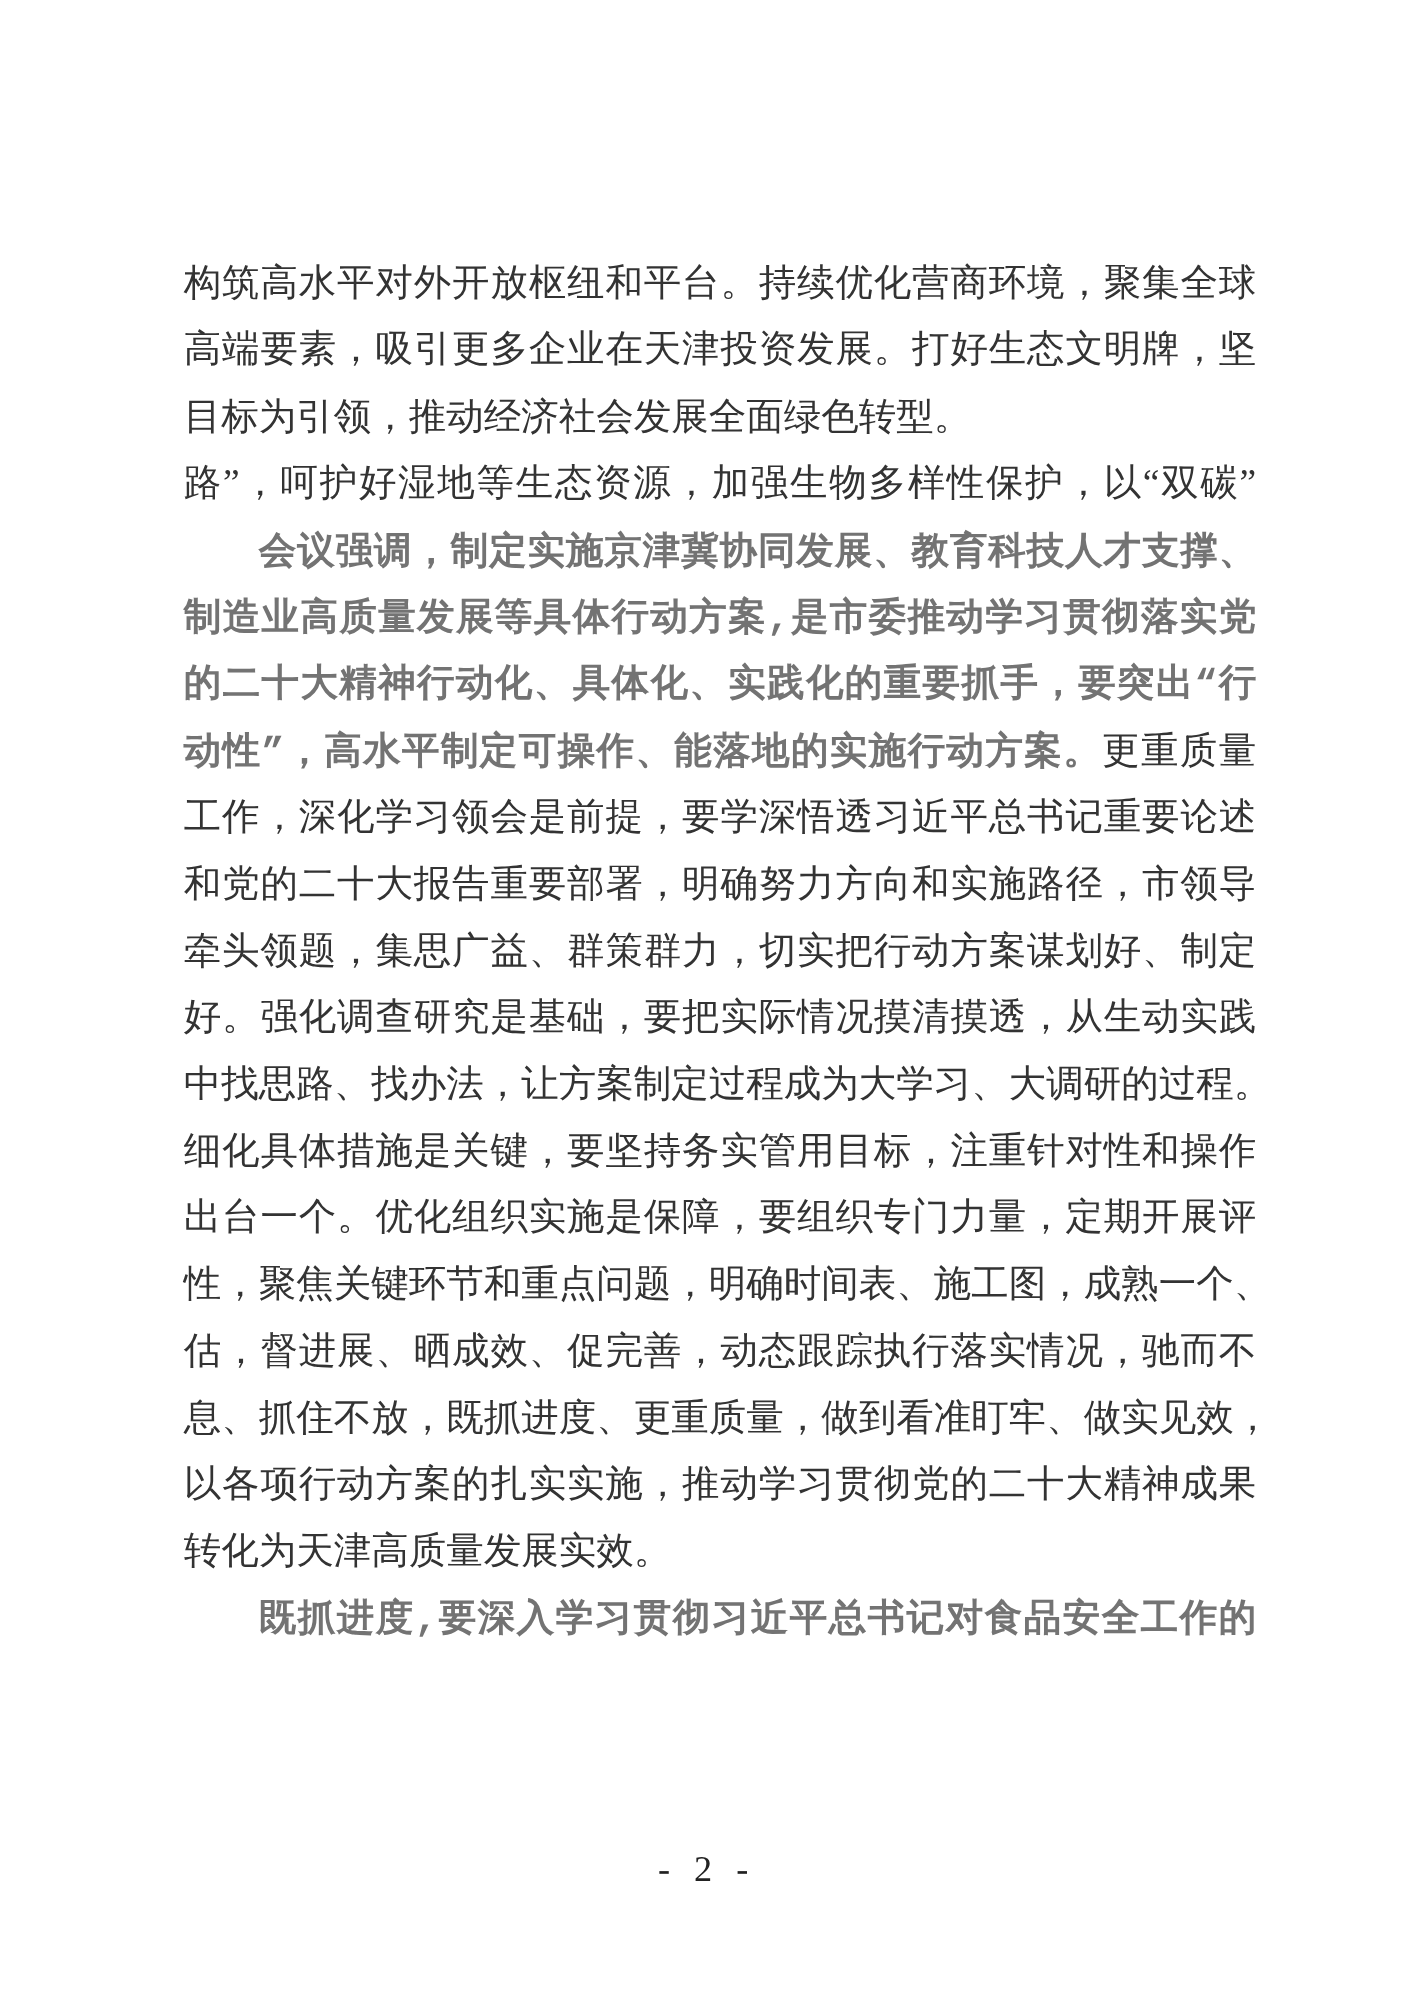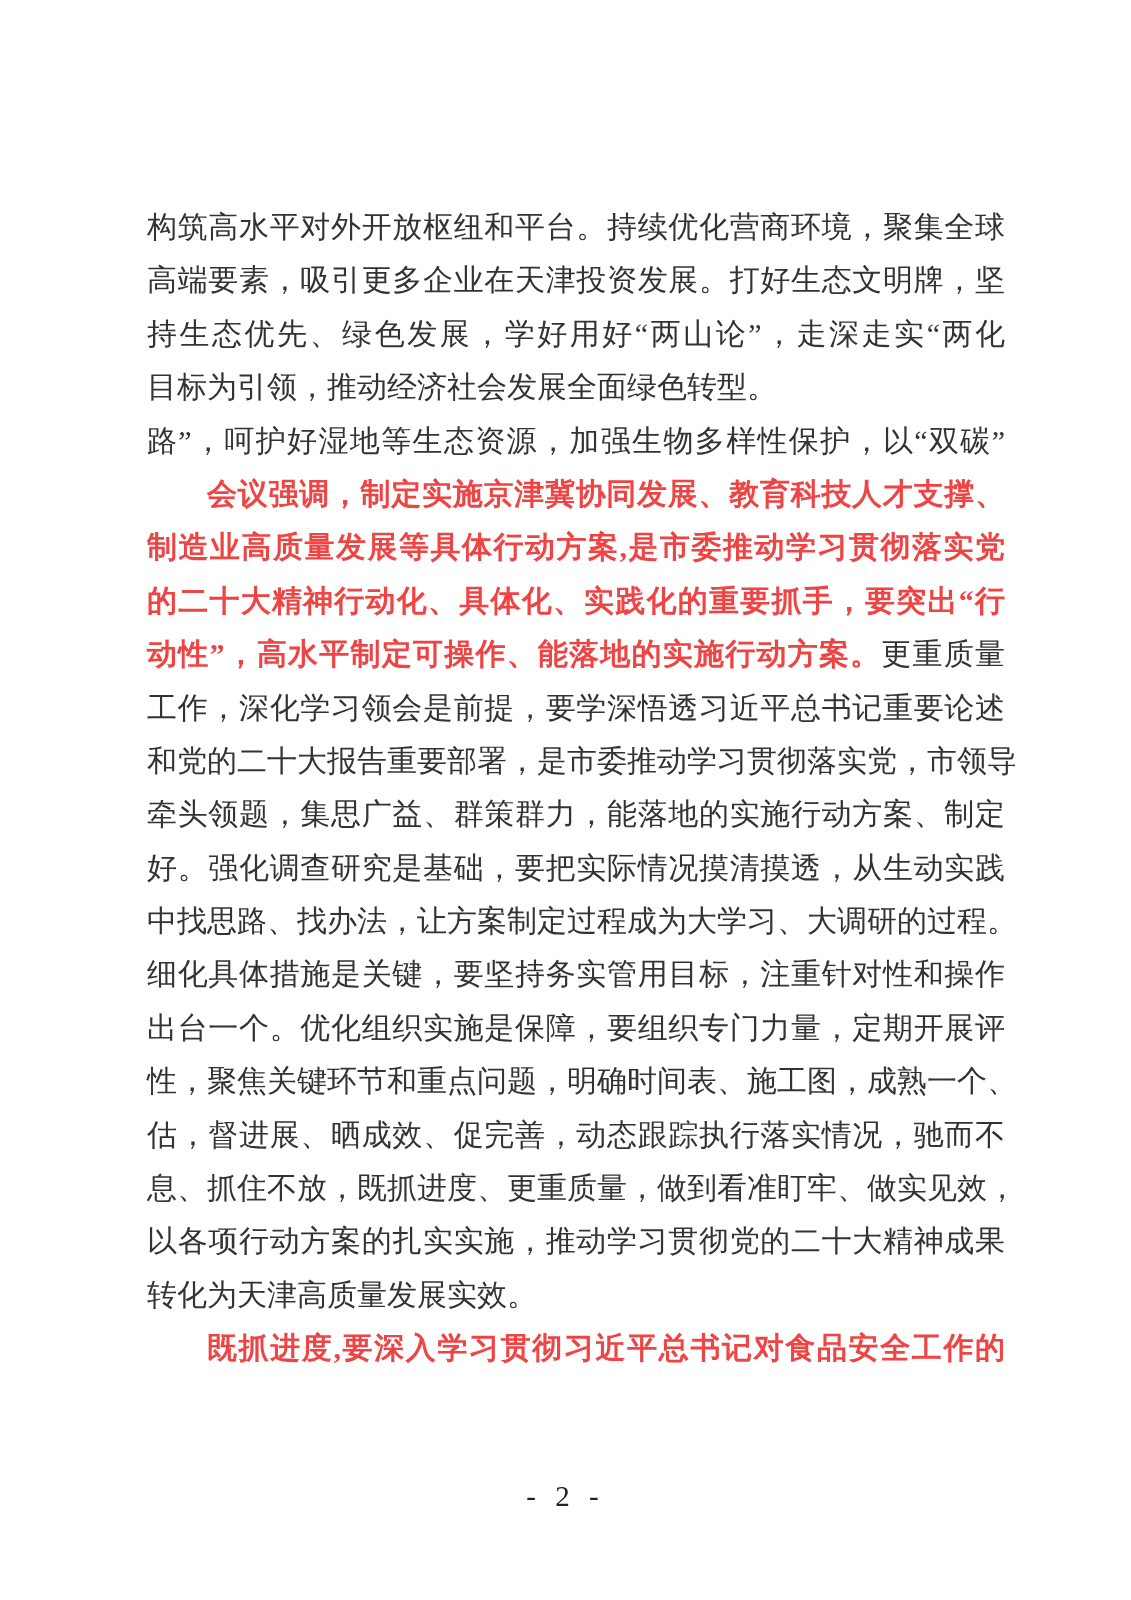--- a/index.html
+++ b/index.html
@@ -36,52 +36,51 @@
     text-align-last: left;
   }
   .line.indent {
     text-indent: 2em;
   }
   .seg {
     font-weight: 400;
   }
   .seg.bold {
     font-weight: 700;
-    color: #ef4444;
-    font-family: Liberation Serif, serif;
+    color: #737373;
+    font-family: Liberation Mono, monospace;
   }
   .page-number {
     position: absolute;
     left: 0;
     top: 1480px;
     width: 100%;
     text-align: center;
     font-size: 29px;
     letter-spacing: 6px;
     color: #222222;
     font-family: "Liberation Serif", serif;
   }
 </style>
 </head>
 <body>
 
 <div class="page">
   <div class="text-block">
       <div class="line"><span class="seg">构筑高水平对外开放枢纽和平台。持续优化营商环境，聚集全球</span></div>
       <div class="line"><span class="seg">高端要素，吸引更多企业在天津投资发展。打好生态文明牌，坚</span></div>
-      <div class="line"><span class="seg">持生态优先、绿色发展，学好用好“两山论”，走深走实“两化</span></div>
       <div class="line para-end"><span class="seg">目标为引领，推动经济社会发展全面绿色转型。</span></div>
       <div class="line"><span class="seg">路”，呵护好湿地等生态资源，加强生物多样性保护，以“双碳”</span></div>
       <div class="line indent"><span class="seg bold">会议强调，制定实施京津冀协同发展、教育科技人才支撑、</span></div>
       <div class="line"><span class="seg bold">制造业高质量发展等具体行动方案,是市委推动学习贯彻落实党</span></div>
       <div class="line"><span class="seg bold">的二十大精神行动化、具体化、实践化的重要抓手，要突出“行</span></div>
       <div class="line"><span class="seg bold">动性”，高水平制定可操作、能落地的实施行动方案。</span><span class="seg">更重质量</span></div>
       <div class="line"><span class="seg">工作，深化学习领会是前提，要学深悟透习近平总书记重要论述</span></div>
-      <div class="line"><span class="seg">和党的二十大报告重要部署，是市委推动学习贯彻落实党，市领导</span></div>
-      <div class="line"><span class="seg">牵头领题，集思广益、群策群力，能落地的实施行动方案、制定</span></div>
+      <div class="line"><span class="seg">和党的二十大报告重要部署，明确努力方向和实施路径，市领导</span></div>
+      <div class="line"><span class="seg">牵头领题，集思广益、群策群力，切实把行动方案谋划好、制定</span></div>
       <div class="line"><span class="seg">好。强化调查研究是基础，要把实际情况摸清摸透，从生动实践</span></div>
       <div class="line"><span class="seg">中找思路、找办法，让方案制定过程成为大学习、大调研的过程。</span></div>
       <div class="line"><span class="seg">细化具体措施是关键，要坚持务实管用目标，注重针对性和操作</span></div>
       <div class="line"><span class="seg">出台一个。优化组织实施是保障，要组织专门力量，定期开展评</span></div>
       <div class="line"><span class="seg">性，聚焦关键环节和重点问题，明确时间表、施工图，成熟一个、</span></div>
       <div class="line"><span class="seg">估，督进展、晒成效、促完善，动态跟踪执行落实情况，驰而不</span></div>
       <div class="line"><span class="seg">息、抓住不放，既抓进度、更重质量，做到看准盯牢、做实见效，</span></div>
       <div class="line"><span class="seg">以各项行动方案的扎实实施，推动学习贯彻党的二十大精神成果</span></div>
       <div class="line para-end"><span class="seg">转化为天津高质量发展实效。</span></div>
       <div class="line indent"><span class="seg bold">既抓进度,要深入学习贯彻习近平总书记对食品安全工作的</span></div>

